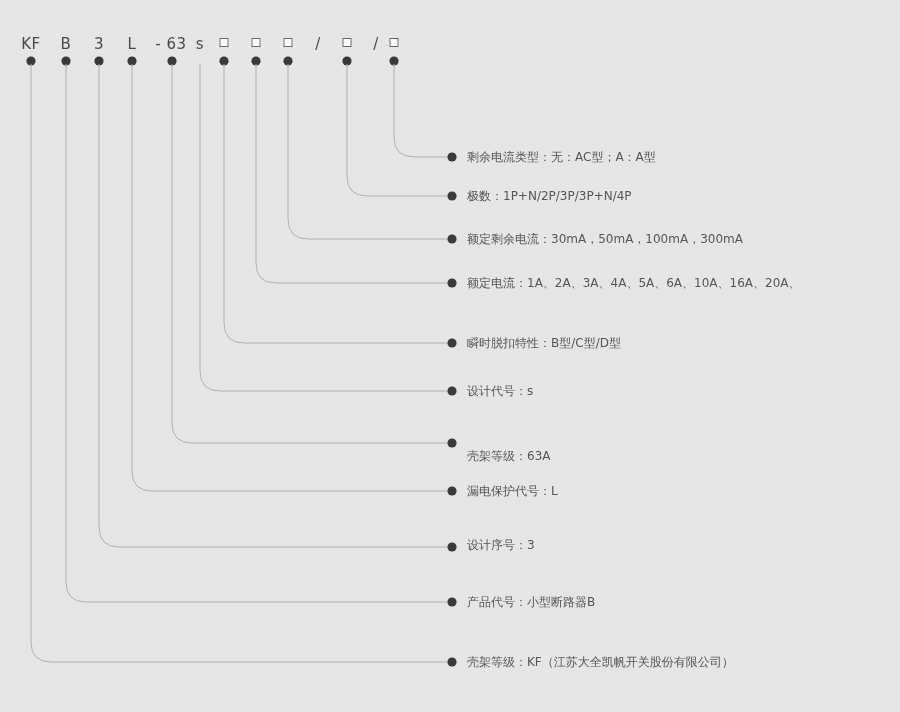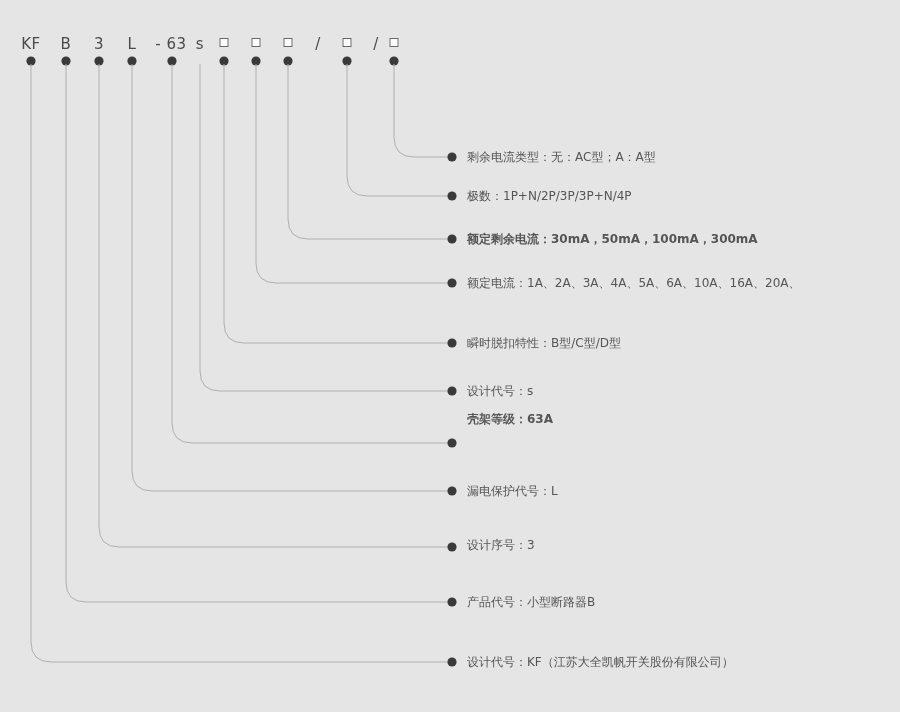--- a/index.html
+++ b/index.html
@@ -107,24 +107,24 @@
       <div class="code-square" style="left: 288px; top: 38px;"></div>
       <div class="code-char" style="left: 318px; top: 37px;">/</div>
       <div class="code-square" style="left: 347px; top: 38px;"></div>
       <div class="code-char" style="left: 376px; top: 37px;">/</div>
       <div class="code-square" style="left: 394px; top: 38px;"></div>
     </div>
 
   <div id="label-layer">
       <div class="label-text" style="left: 467px; top: 157px;"><span>剩余电流类型：无：AC型；A：A型</span></div>
       <div class="label-text" style="left: 467px; top: 196px;"><span>极数：1P+N/2P/3P/3P+N/4P</span></div>
-      <div class="label-text" style="left: 467px; top: 239px; font-weight: bold;"><span>额定剩余电流：30mA，50mA，100mA，300mA</span></div>
+      <div class="label-text" style="left: 467px; top: 239px;"><span>额定剩余电流：30mA，50mA，100mA，300mA</span></div>
       <div class="label-text" style="left: 467px; top: 283px;"><span>额定电流：1A、2A、3A、4A、5A、6A、10A、16A、20A、</span></div>
       <div class="label-text" style="left: 467px; top: 343px;"><span>瞬时脱扣特性：B型/C型/D型</span></div>
       <div class="label-text" style="left: 467px; top: 391px;"><span>设计代号：s</span></div>
-      <div class="label-text" style="left: 467px; top: 419px; font-weight: bold;"><span>壳架等级：63A</span></div>
+      <div class="label-text" style="left: 467px; top: 456px;"><span>壳架等级：63A</span></div>
       <div class="label-text" style="left: 467px; top: 491px;"><span>漏电保护代号：L</span></div>
       <div class="label-text" style="left: 467px; top: 545px;"><span>设计序号：3</span></div>
       <div class="label-text" style="left: 467px; top: 602px;"><span>产品代号：小型断路器B</span></div>
-      <div class="label-text" style="left: 467px; top: 662px;"><span>设计代号：KF（江苏大全凯帆开关股份有限公司）</span></div>
+      <div class="label-text" style="left: 467px; top: 662px;"><span>壳架等级：KF（江苏大全凯帆开关股份有限公司）</span></div>
     </div>
 
 </div>
 
 </body></html>

